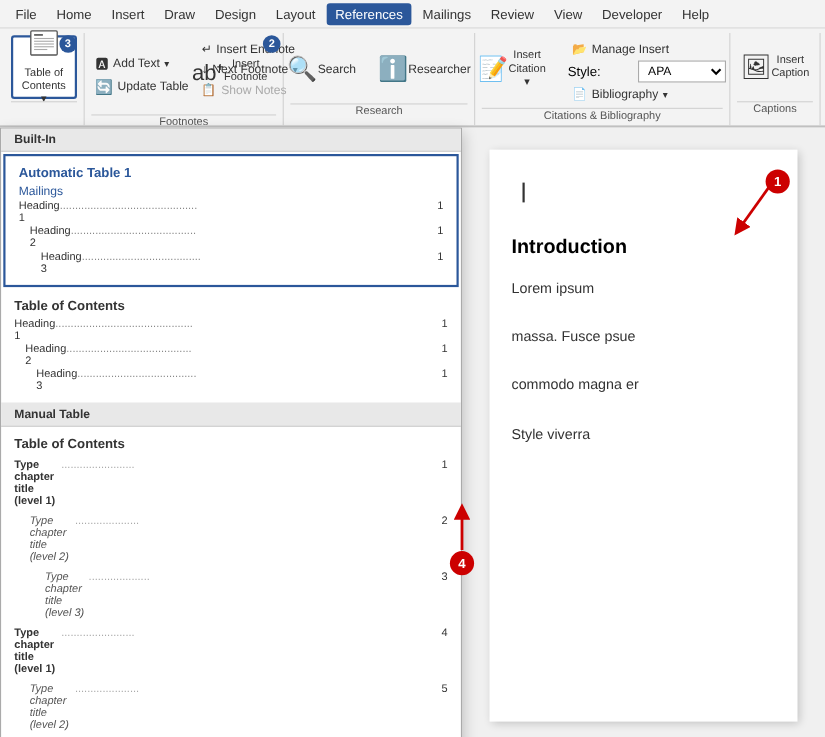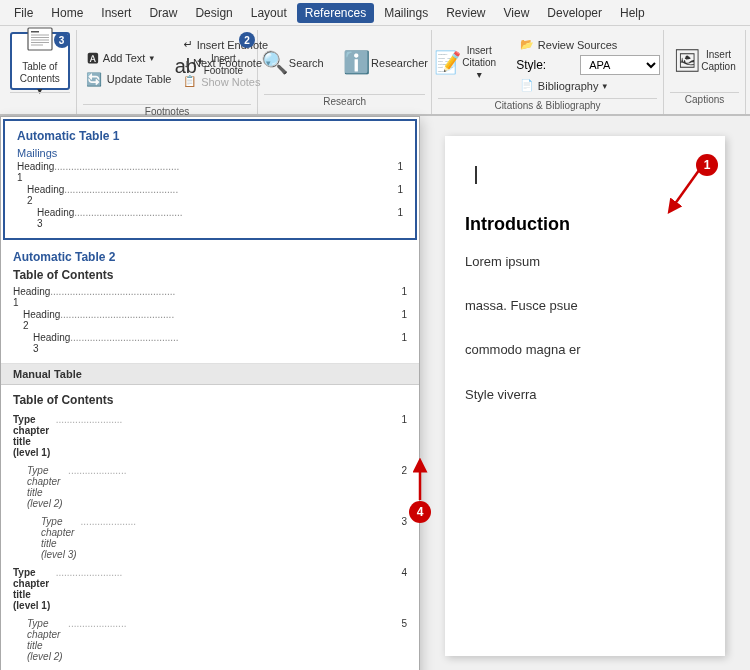--- a/index.html
+++ b/index.html
@@ -375,21 +375,21 @@
 
   <div class="ribbon-group" style="min-width: 200px;">
     <div style="display:flex; gap:4px; margin-top:2px; align-items:flex-start;">
       <div class="ribbon-mid-large">
         <div style="font-size:22px;">📝</div>
         <span style="font-size:10px; text-align:center; line-height:1.2;">Insert<br>Citation ▾</span>
       </div>
       <div class="ribbon-right-section">
         <div class="ribbon-btn-small">
           <span>📂</span>
-          <span>Review Sources</span>
+          <span>Manage Insert</span>
         </div>
         <div class="ribbon-right-row">
           <span>Style:</span>
           <select class="select-box">
             <option>APA</option>
             <option>MLA</option>
             <option>Chicago</option>
           </select>
         </div>
         <div class="ribbon-btn-small">
@@ -406,20 +406,21 @@
     <div class="ribbon-mid-large">
       <div style="font-size:22px;">🖼</div>
       <span style="font-size:10px; text-align:center; line-height:1.2;">Insert<br>Caption</span>
     </div>
     <div class="group-label">Captions</div>
   </div>
 </div>
 
 <div class="dropdown-panel">
 
+  <div class="dropdown-section-label">Built-In</div>
 
   <div class="toc-option active">
     <div class="toc-title">Automatic Table 1</div>
     <div class="toc-contents-label">Mailings</div>
     <div class="toc-line">
       <span class="toc-heading">Heading 1</span>
       <span class="toc-dots">.............................................</span>
       <span class="toc-num">1</span>
     </div>
     <div class="toc-line indent1">
@@ -428,21 +429,20 @@
       <span class="toc-num">1</span>
     </div>
     <div class="toc-line indent2">
       <span class="toc-heading">Heading 3</span>
       <span class="toc-dots">.......................................</span>
       <span class="toc-num">1</span>
     </div>
   </div>
 
   <div class="toc-option">
-    <div class="toc-title">Automatic Table 2</div>
     <div class="toc-title-dark">Table of Contents</div>
     <div class="toc-line">
       <span class="toc-heading">Heading 1</span>
       <span class="toc-dots">.............................................</span>
       <span class="toc-num">1</span>
     </div>
     <div class="toc-line indent1">
       <span class="toc-heading">Heading 2</span>
       <span class="toc-dots">.........................................</span>
       <span class="toc-num">1</span>

